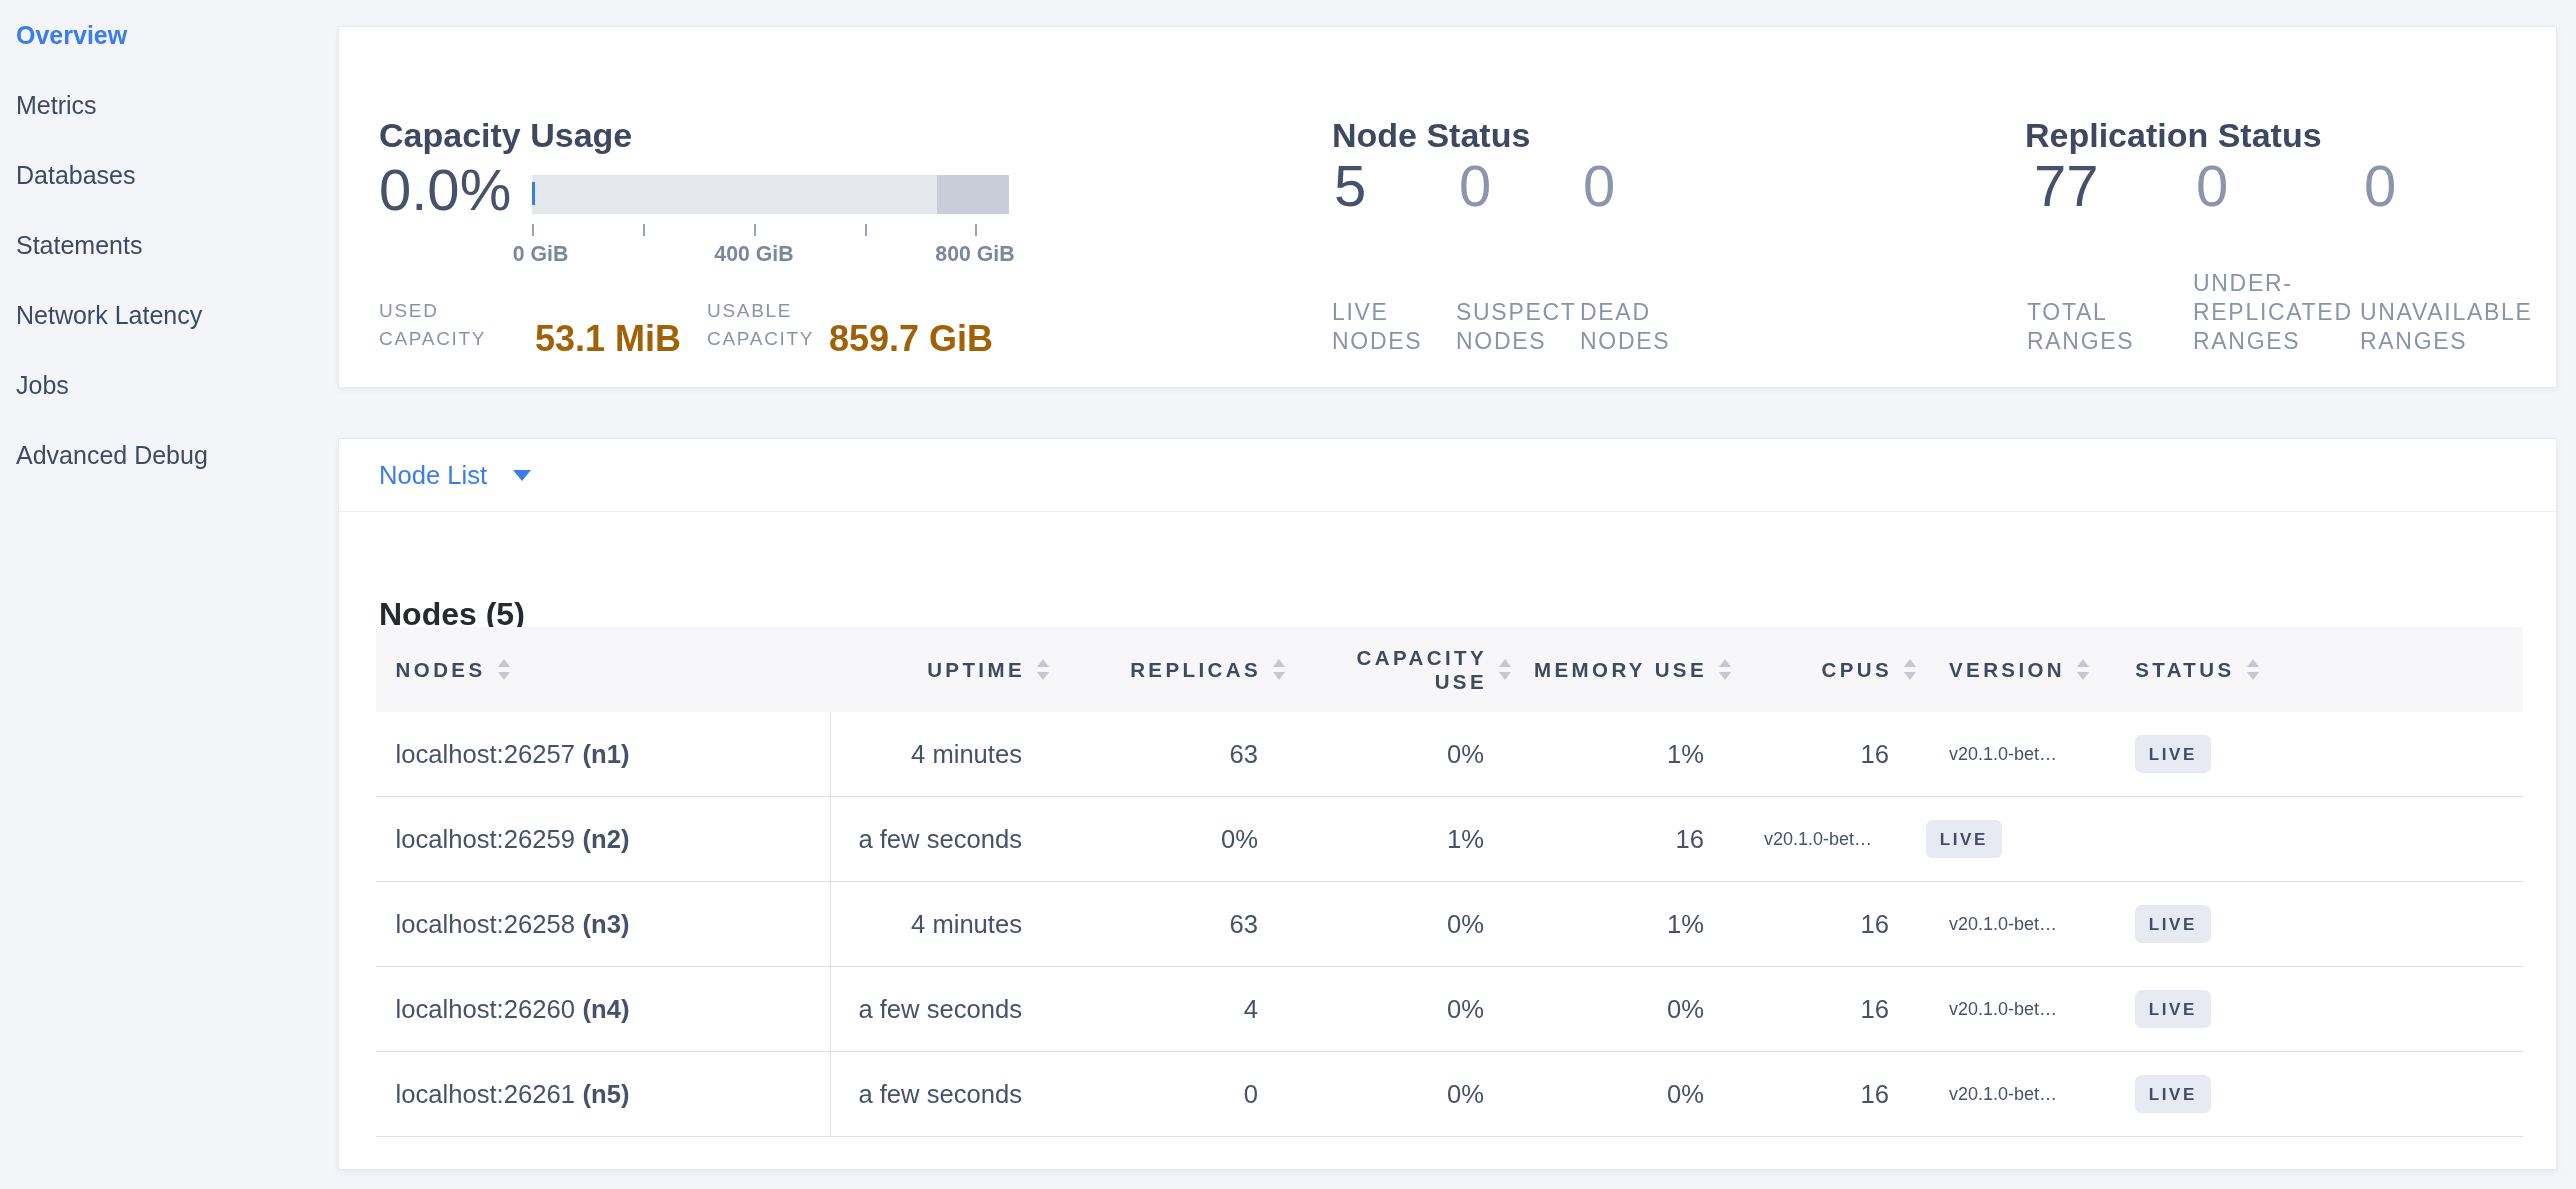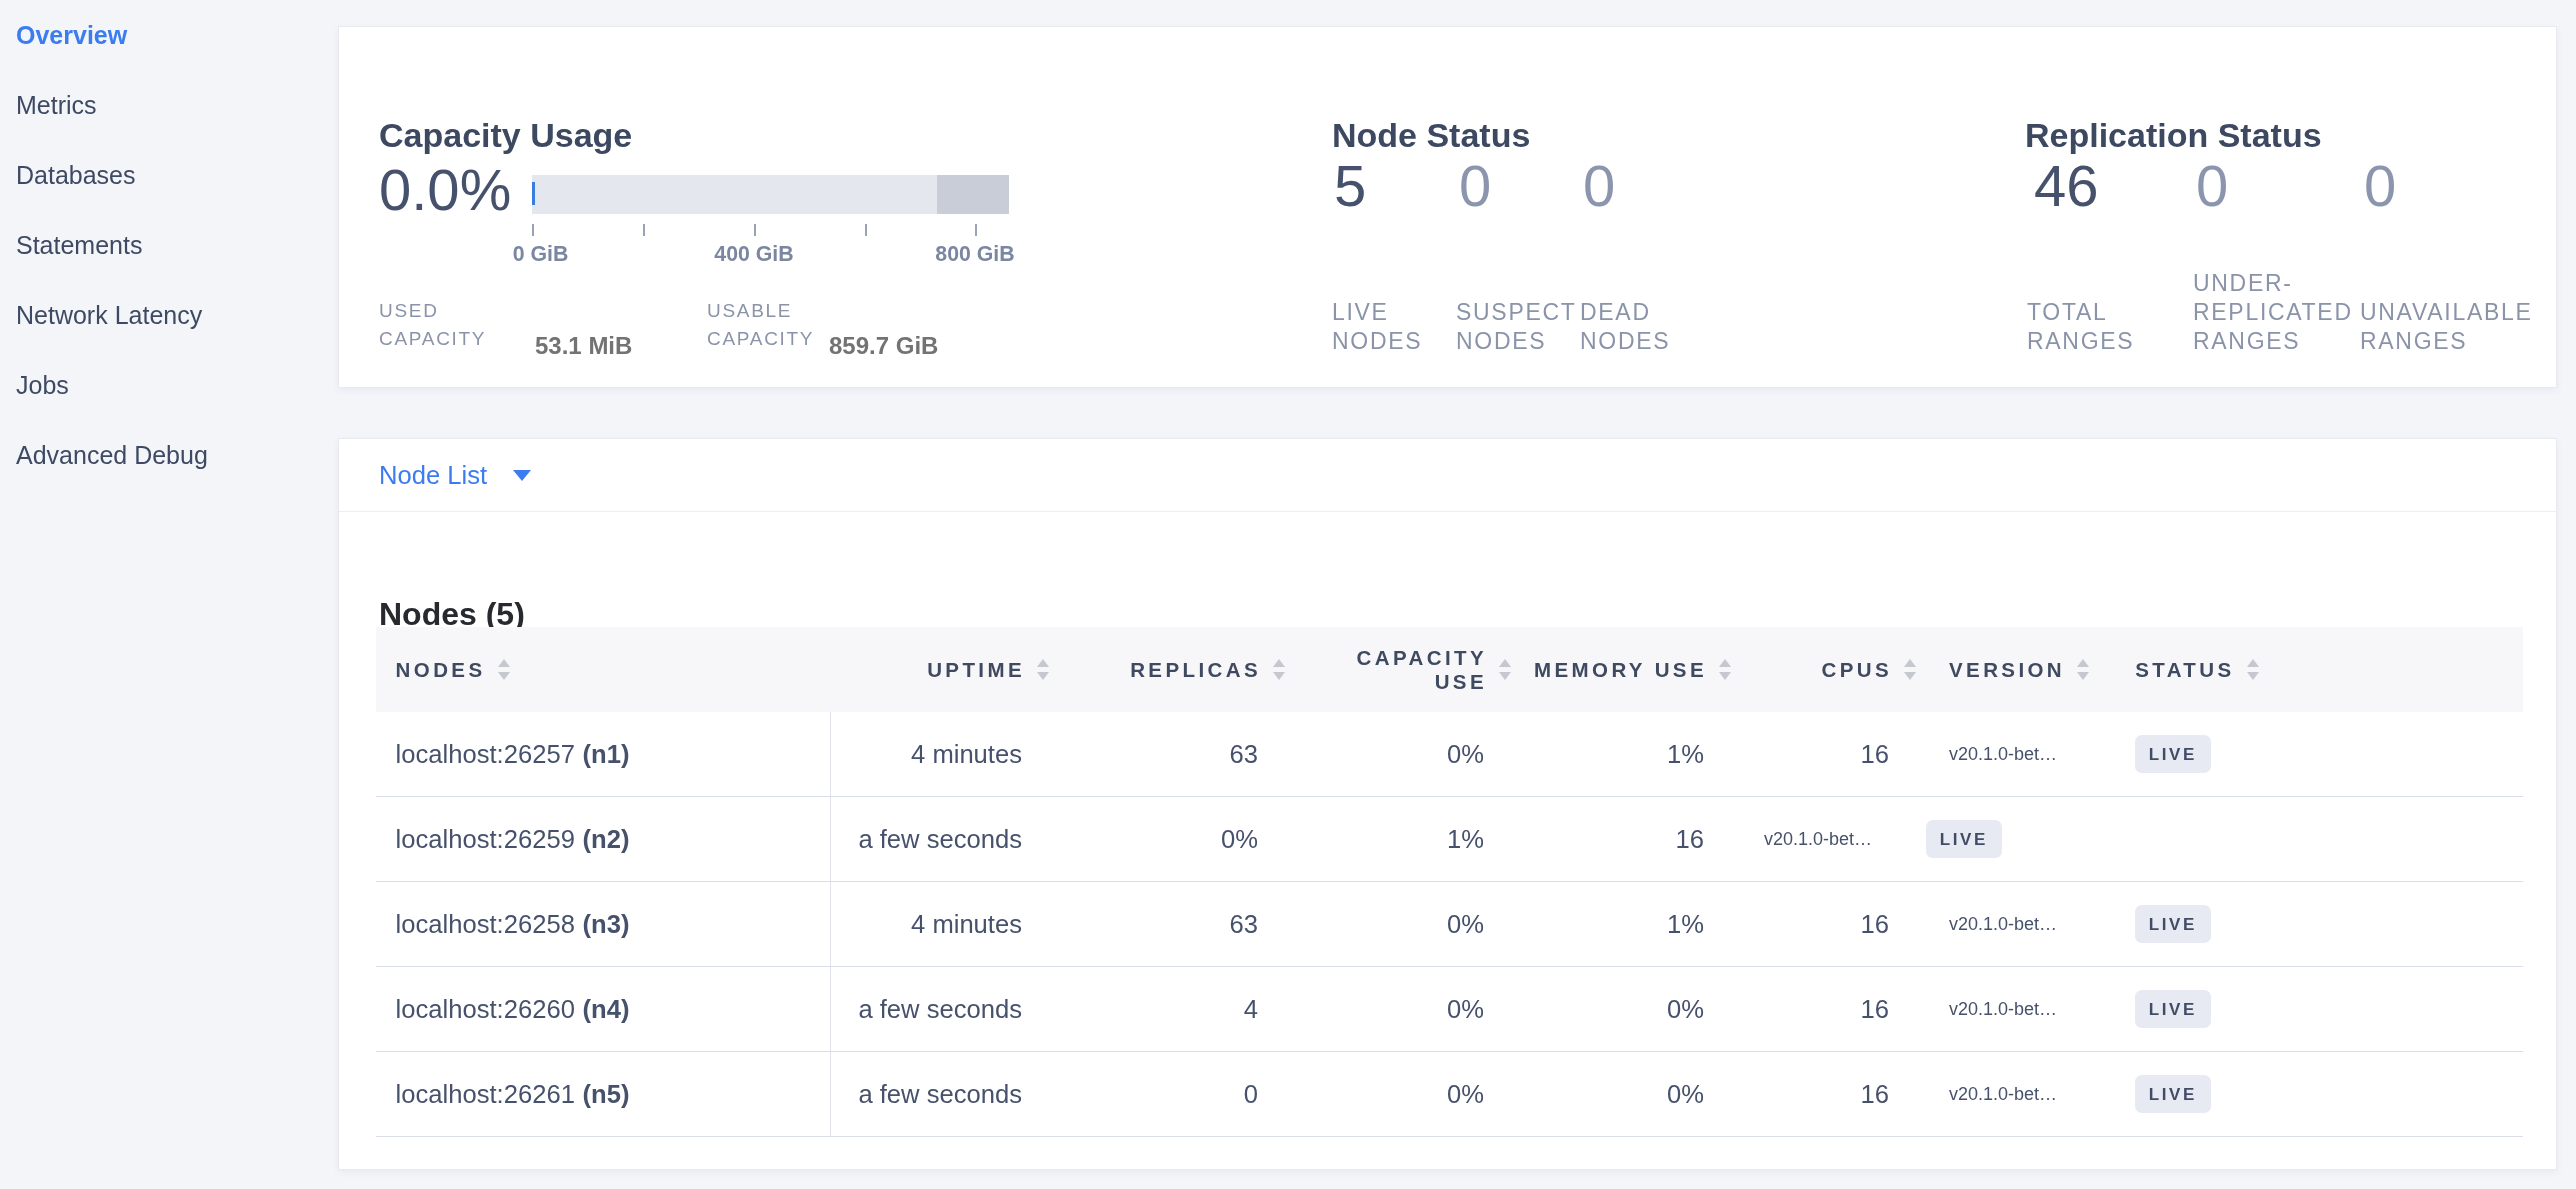--- a/index.html
+++ b/index.html
@@ -25,21 +25,21 @@
   .pct{position:absolute;left:40px;top:130px;font-size:58px;line-height:65px;color:#46526c;}
   .cap-bar{position:absolute;left:193px;top:148px;width:477px;height:39px;background:#e4e7ed;}
   .cap-bar .dark{position:absolute;right:0;top:0;width:72px;height:39px;background:#c8cdd7;}
   .cap-bar .marker{position:absolute;left:0;top:7.7px;width:3.4px;height:23px;background:#3a7de1;}
   .cap-ticks{position:absolute;left:193px;top:197px;width:477px;height:12px;}
   .cap-ticks i{position:absolute;top:0;width:1.7px;height:12px;background:#9aa3b5;}
   .cap-ticklabels{position:absolute;left:193px;top:215px;width:477px;font-size:21.3px;color:#7b87a1;}
   .cap-ticklabels span{position:absolute;transform:translateX(-50%);white-space:nowrap;font-weight:bold;}
   .mini-label{position:absolute;bottom:34px;width:128px;font-size:19px;letter-spacing:1.7px;
     line-height:28px;color:#8a93a8;}
-  .mini-value{position:absolute;bottom:27px;font-size:24px;font-weight:700;color:#737373;white-space:nowrap;}
+  .mini-value{position:absolute;bottom:27px;font-size:36px;font-weight:700;color:#a16207;white-space:nowrap;}
   
   .stat-num{position:absolute;top:126px;font-size:58px;line-height:65px;color:#8b95ae;}
   .stat-num.primary{color:#46526c;}
   .stat-label{position:absolute;bottom:31px;font-size:23px;letter-spacing:1.7px;line-height:29px;color:#8a93a8;}
   
   .nl-bar{position:absolute;left:0;top:0;width:100%;height:73px;border-bottom:1.7px solid #eceef3;
     display:flex;align-items:center;padding-left:40px;box-sizing:border-box;cursor:pointer;}
   .nl-text{font-size:25.6px;color:#3b7cf0;}
   .nl-caret{width:0;height:0;margin-left:25.6px;border-left:9.4px solid transparent;
     border-right:9.4px solid transparent;border-top:11px solid #3b7cf0;}
@@ -114,21 +114,21 @@
 
   <h2 class="card-title" style="left:993px">Node Status</h2>
   <div class="stat-num primary" style="left:995px">5</div>
   <div class="stat-num" style="left:1120px">0</div>
   <div class="stat-num" style="left:1244px">0</div>
   <div class="stat-label" style="left:993px;width:85px">LIVE NODES</div>
   <div class="stat-label" style="left:1117px;width:111px">SUSPECT NODES</div>
   <div class="stat-label" style="left:1241px;width:85px">DEAD NODES</div>
 
   <h2 class="card-title" style="left:1686px">Replication Status</h2>
-  <div class="stat-num primary" style="left:1695px">46</div>
+  <div class="stat-num primary" style="left:1695px">77</div>
   <div class="stat-num" style="left:1857px">0</div>
   <div class="stat-num" style="left:2025px">0</div>
   <div class="stat-label" style="left:1688px;width:94px">TOTAL RANGES</div>
   <div class="stat-label" style="left:1854px;width:158px">UNDER-REPLICATED RANGES</div>
   <div class="stat-label" style="left:2021px;width:175px">UNAVAILABLE RANGES</div>
 </section>
 
 <section class="card card-nodes">
 
   <div class="nl-bar">

